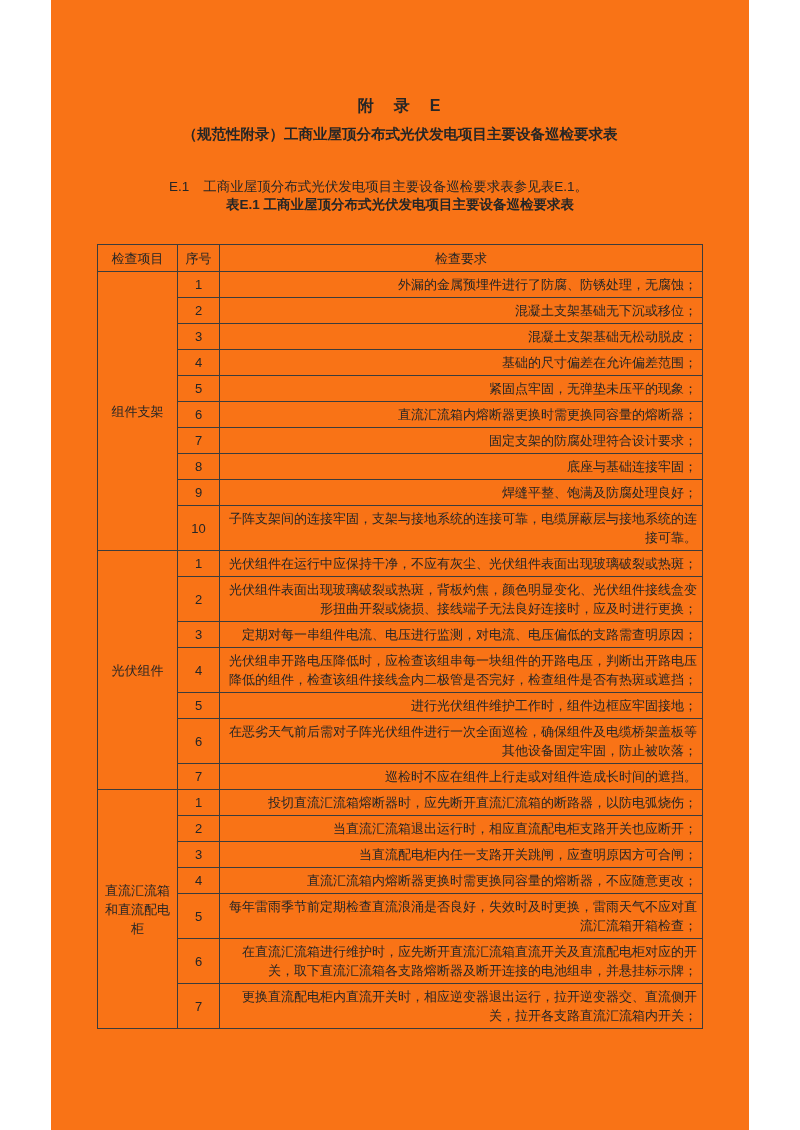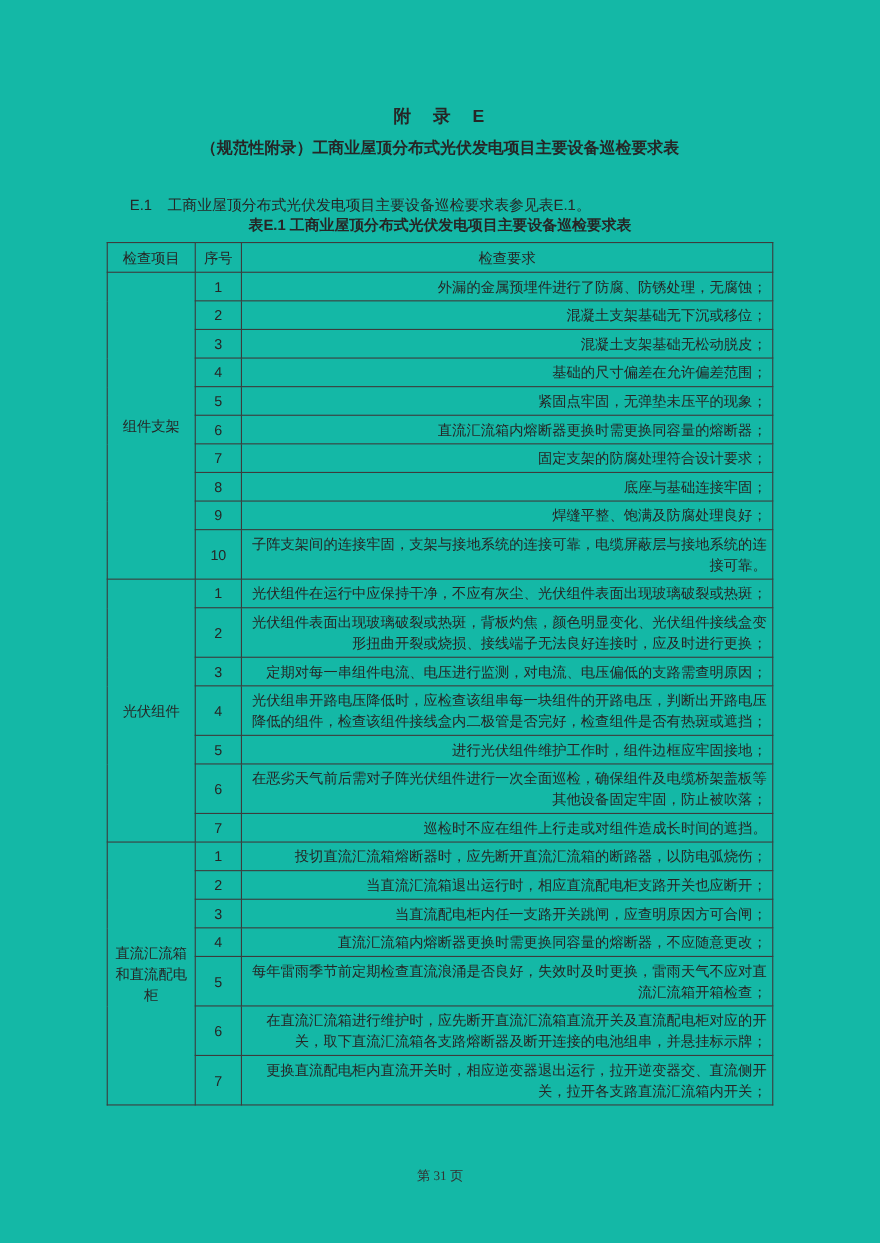--- a/index.html
+++ b/index.html
@@ -2,24 +2,24 @@
 <html lang="zh"><head>
 <meta charset="utf-8">
 <style>
   html, body {
     margin: 0;
     padding: 0;
     background: #ffffff;
   }
   .page {
     position: relative;
-    width: 800px;
+    width: 698px;
     height: 1130px;
     margin: 0 auto;
-    background: #14b8a6;
+    background: #f97316;
     color: #262626;
     font-family: "Liberation Sans", "DejaVu Sans", sans-serif;
     overflow: hidden;
   }
   .doc-title {
     padding-top: 96px;
     text-align: center;
     font-size: 16px;
     font-weight: bold;
     letter-spacing: 2px;
@@ -37,21 +37,21 @@
   }
   .intro .intro-label {
     margin-right: 14px;
   }
   .table-caption {
     text-align: center;
     font-size: 13.5px;
     font-weight: bold;
   }
   table.req-table {
-    margin: 6px auto 0 auto;
+    margin: 30px auto 0 auto;
     width: 605px;
     border-collapse: collapse;
     table-layout: fixed;
     font-size: 13px;
     line-height: 19px;
     border-radius: 15px;
   }
   .req-table th, .req-table td {
     border: 1px solid #3c3c3c;
     padding: 3px 4px;
@@ -214,15 +214,14 @@
           <td class="seq">6</td>
           <td class="req">在直流汇流箱进行维护时，应先断开直流汇流箱直流开关及直流配电柜对应的开关，取下直流汇流箱各支路熔断器及断开连接的电池组串，并悬挂标示牌；</td>
         </tr>
         <tr>
           <td class="seq">7</td>
           <td class="req">更换直流配电柜内直流开关时，相应逆变器退出运行，拉开逆变器交、直流侧开关，拉开各支路直流汇流箱内开关；</td>
         </tr>
       </tbody>
   </table>
 
-  <div class="footer">第 31 页</div>
 
 </div>
 
 </body></html>

